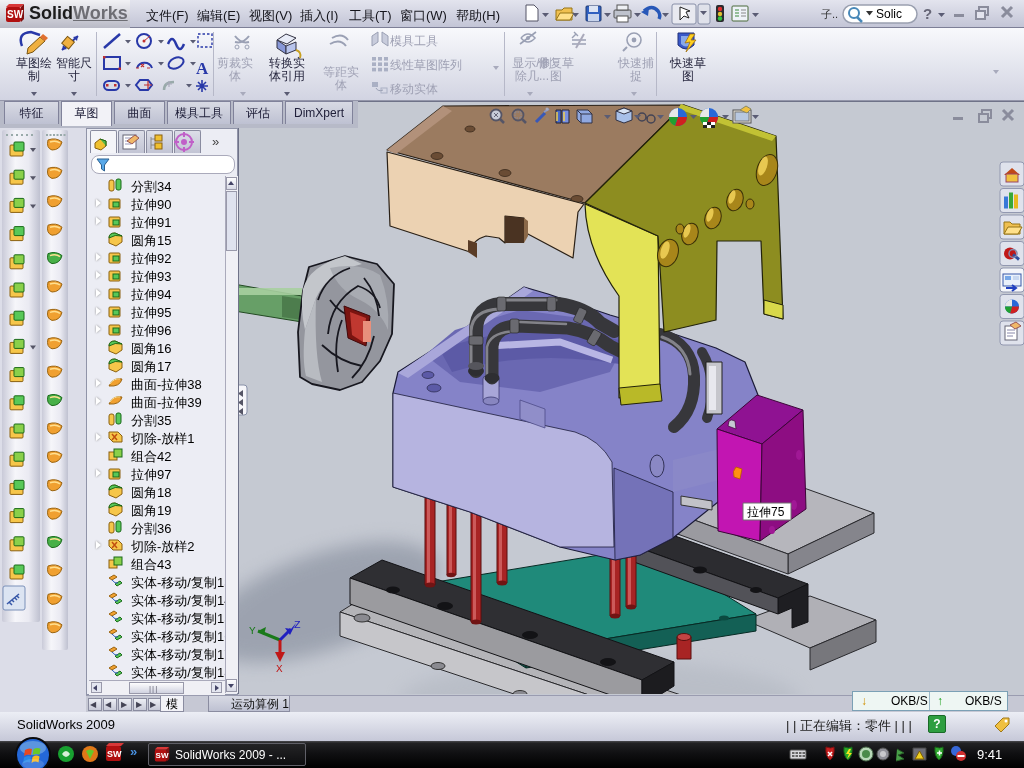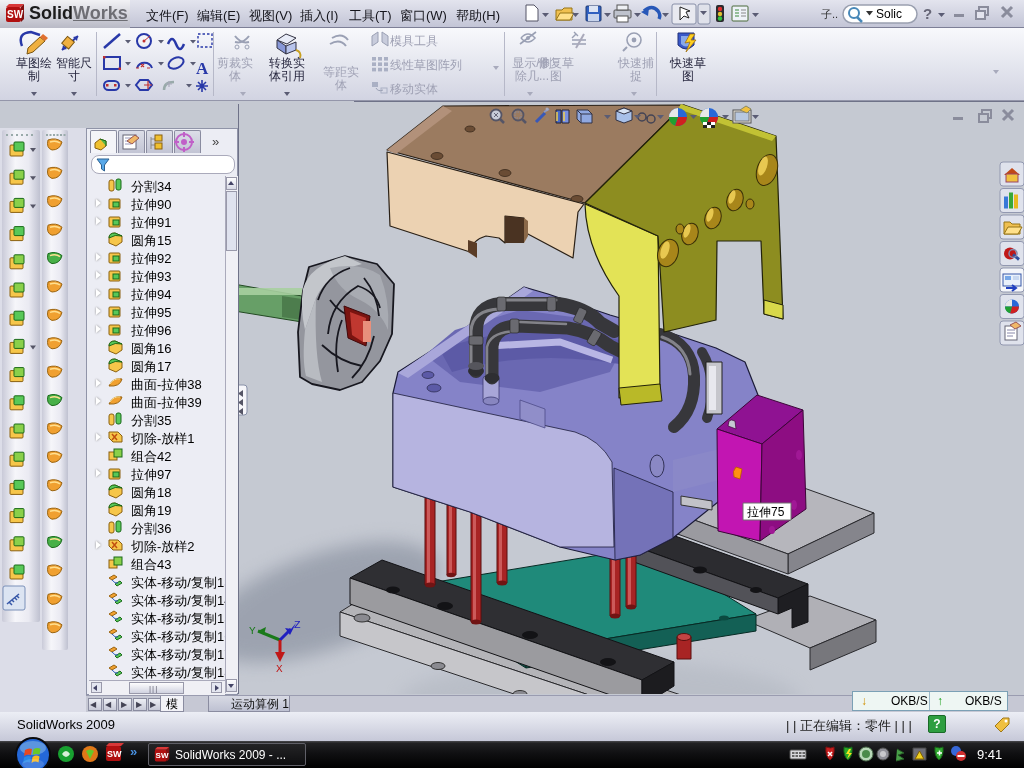--- a/index.html
+++ b/index.html
@@ -491,20 +491,28 @@
     <div class="rlbl dis" style="left:612px;top:29px;width:48px;">快速捕<br>捉</div>
     <div class="dda dis" style="left:631px;top:64px"></div>
     <div class="rlbl" style="left:664px;top:29px;width:48px;">快速草<br>图</div>
     <div class="vsep" style="left:96px;top:4px;height:64px"></div>
     <div class="vsep" style="left:213px;top:4px;height:64px"></div>
     <div class="vsep" style="left:504px;top:4px;height:64px"></div>
     <div class="vsep" style="left:656px;top:4px;height:64px"></div>
     <div class="dda dis" style="left:993px;top:42px"></div>
   </div>
 
+  <div id="tabstrip" class="abs">
+    <div class="ctab" style="left:4px;width:55px">特征</div>
+    <div class="ctab act" style="left:61px;width:51px">草图</div>
+    <div class="ctab" style="left:114px;width:51px">曲面</div>
+    <div class="ctab" style="left:167px;width:64px">模具工具</div>
+    <div class="ctab" style="left:233px;width:50px">评估</div>
+    <div class="ctab" style="left:285px;width:68px">DimXpert</div>
+  </div>
 
   <div id="leftdock" class="abs">
     <div class="tcol" style="left:2px;top:2px;width:38px;height:492px"></div>
     <div class="tcol" style="left:42px;top:2px;width:26px;height:520px"></div>
     <svg class="abs" style="left:0;top:0" width="86" height="584" viewBox="0 0 86 584" id="dockicons">
         <rect x="6" y="6" width="2" height="2" fill="#9aa"></rect>
         <rect x="46" y="6" width="2" height="2" fill="#9aa"></rect>
         <rect x="11" y="6" width="2" height="2" fill="#9aa"></rect>
         <rect x="49.5" y="6" width="2" height="2" fill="#9aa"></rect>
         <rect x="16" y="6" width="2" height="2" fill="#9aa"></rect>

